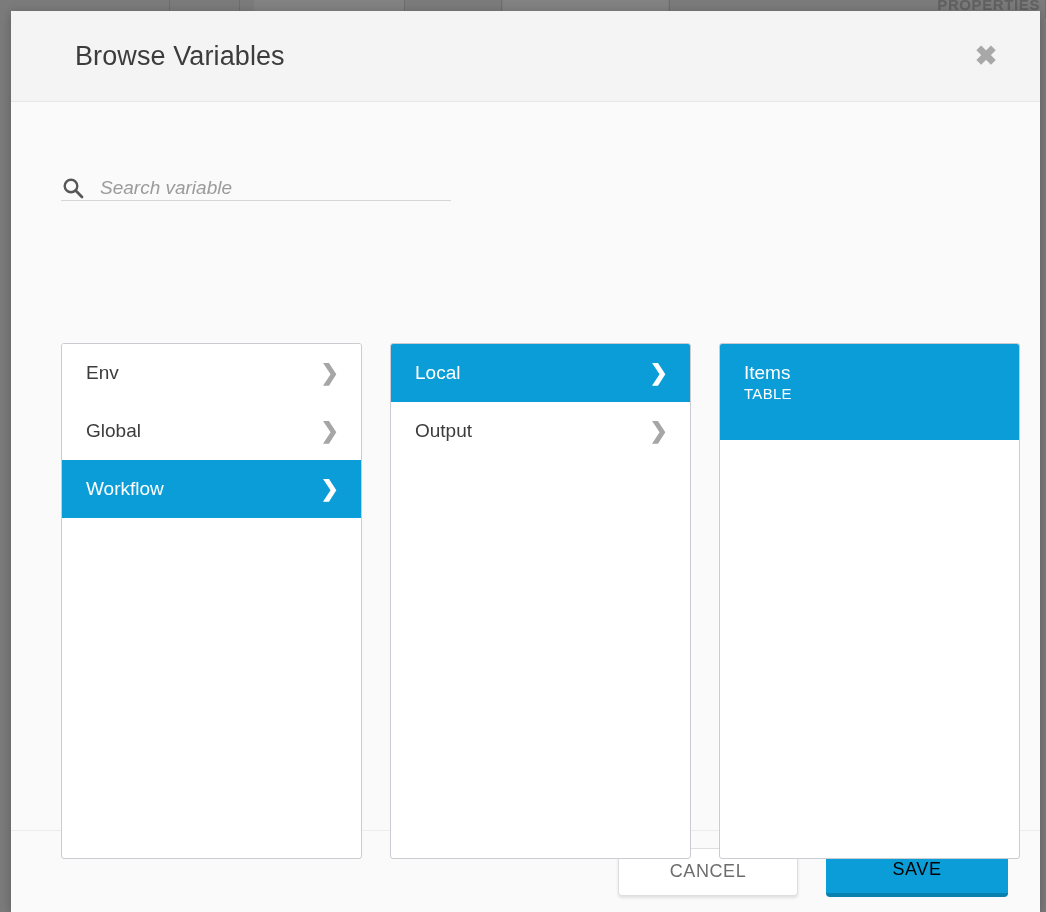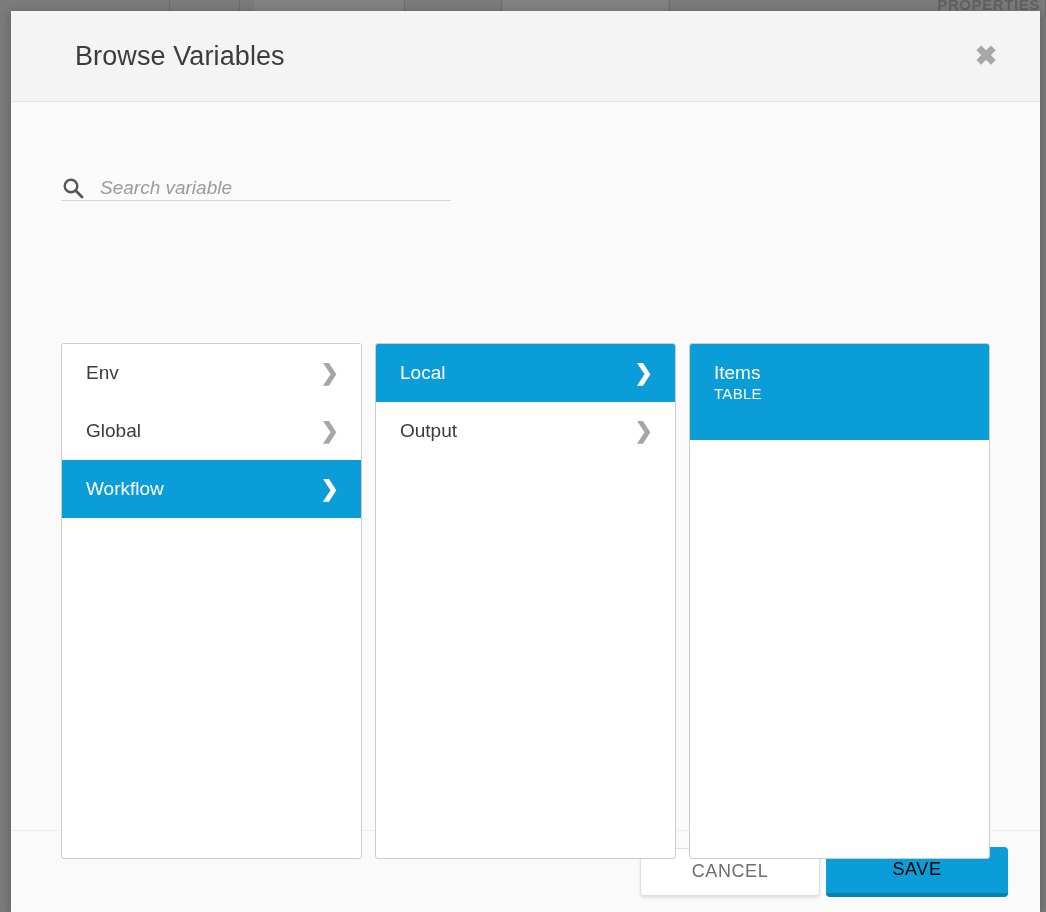--- a/index.html
+++ b/index.html
@@ -148,21 +148,21 @@
   }
 
   
   .columns {
     position: absolute;
     left: 50px;
     top: 241px;
     right: 0;
     height: 516px;
     display: flex;
-    gap: 13px;
+    gap: 28px;
   }
   .col {
     width: 299px;
     flex: none;
     background: #ffffff;
     border: 1px solid #c9ccd1;
     border-radius: 3px;
     overflow: hidden;
   }
 
@@ -220,21 +220,21 @@
   
   .modal-footer {
     flex: none;
     height: 82px;
     border-top: 1px solid #ececec;
     background: #fafafa;
     display: flex;
     align-items: center;
     justify-content: flex-end;
     padding-right: 32px;
-    gap: 6px;
+    gap: 28px;
     box-sizing: border-box;
   }
   .btn {
     font-family: "Liberation Sans", sans-serif;
     font-size: 18px;
     letter-spacing: 0.6px;
     border-radius: 4px;
     cursor: pointer;
     height: 48px;
     box-sizing: border-box;

